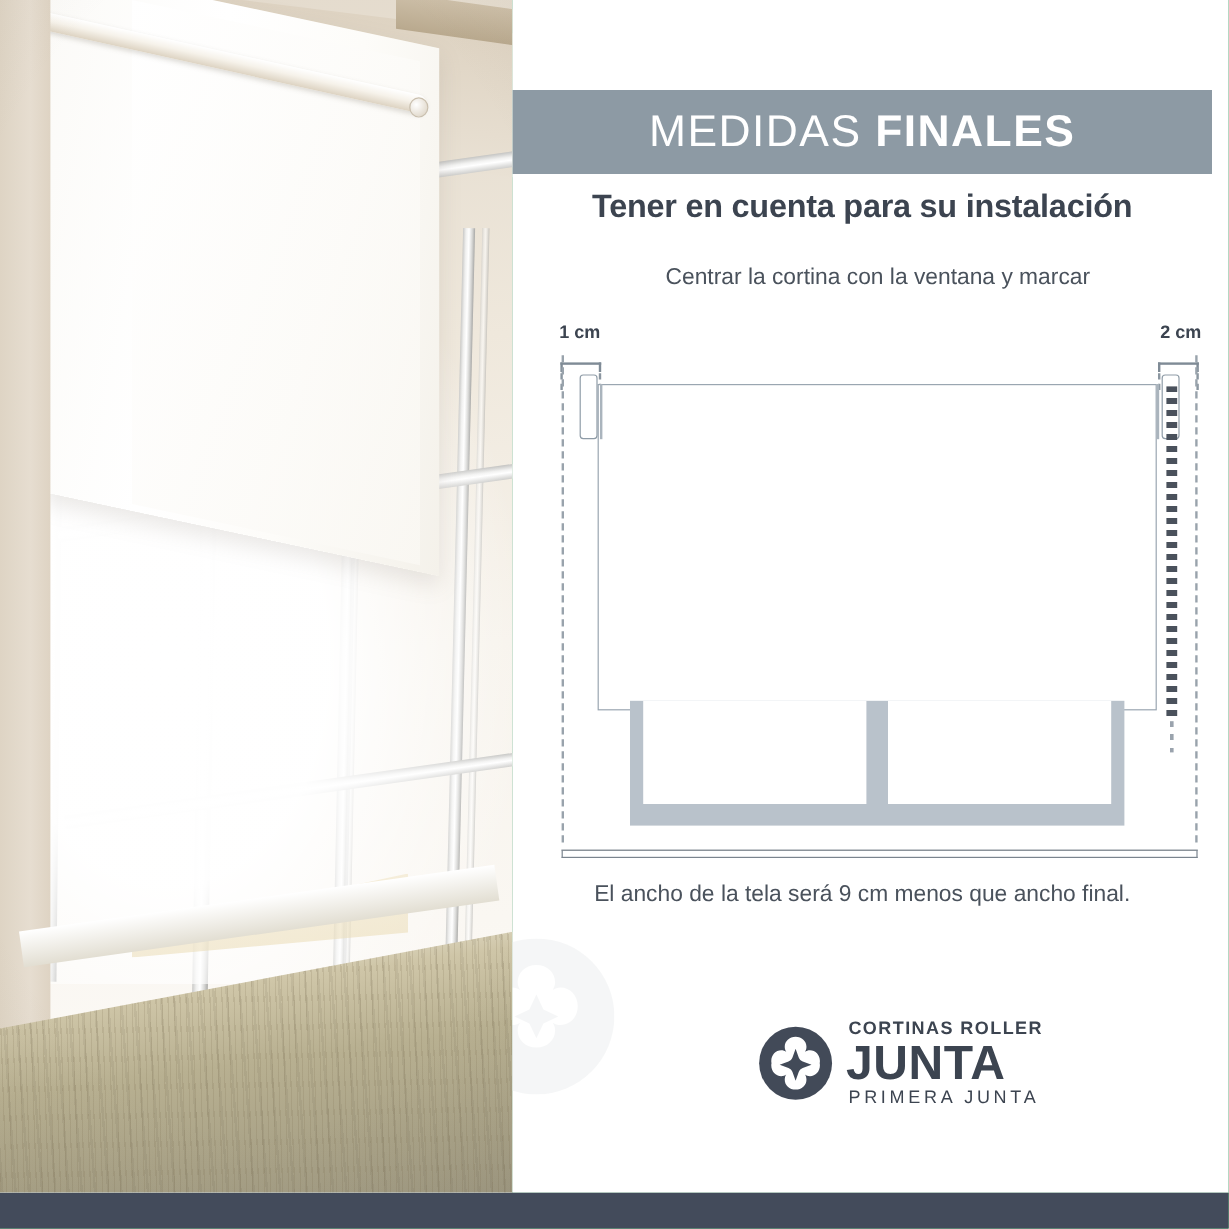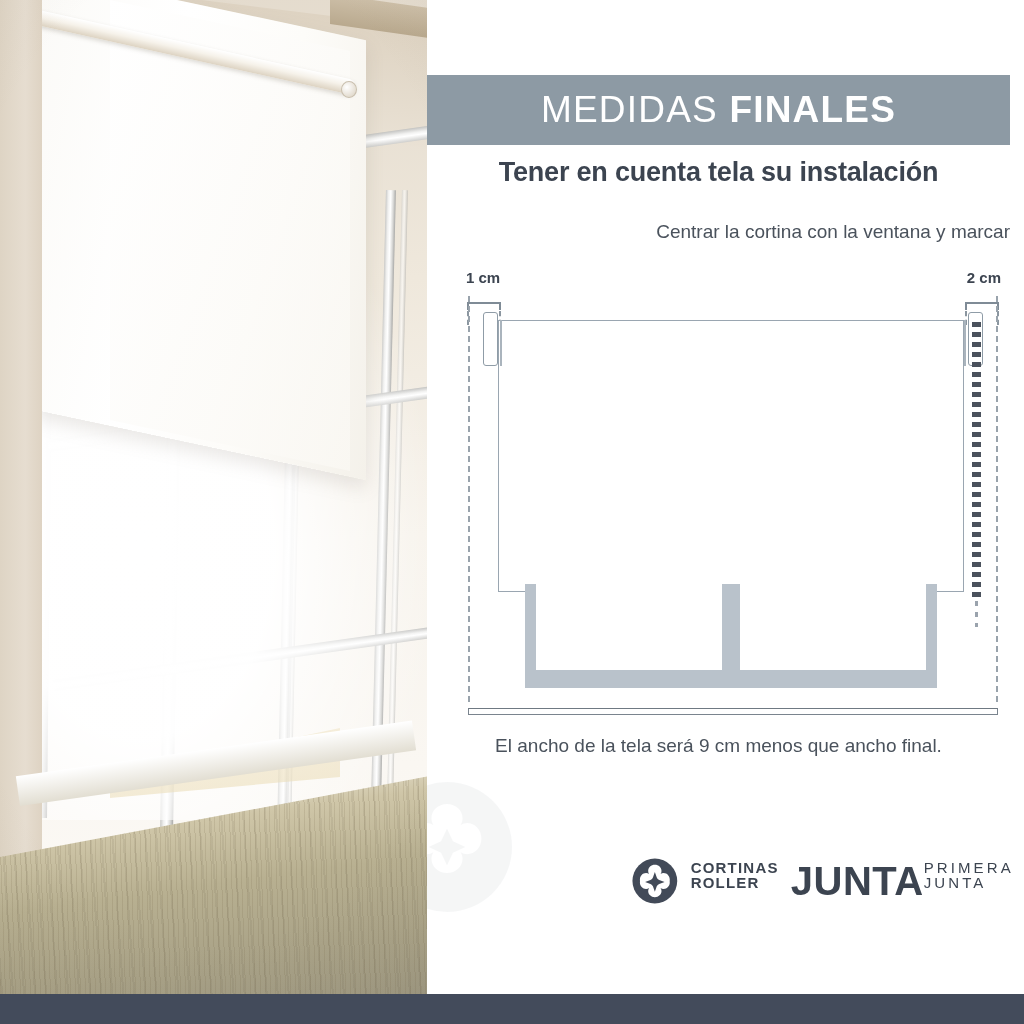--- a/index.html
+++ b/index.html
@@ -168,21 +168,21 @@
   .subtitle {
     position: absolute;
     left: 0; top: 157px; width: 583px;
     text-align: center;
     font-size: 27px; font-weight: 700; color: #3c4450;
     letter-spacing: -0.2px;
   }
   .instruction {
     position: absolute;
     left: 0; top: 219px; width: 583px;
-    text-align: right;
+    text-align: center;
     font-size: 19px; font-weight: 400; color: #4a525c;
     line-height: 1.38;
     padding-left: 26px;
   }
 
   
   .diagram {
     position: absolute;
     left: 26px; top: 262px;
     width: 560px; height: 480px;
@@ -303,21 +303,21 @@
     font-size: 19px; color: #4a525c;
   }
 
   
   .logo {
     position: absolute;
     left: 205px; top: 850px;
     display: flex; align-items: center; gap: 13px;
   }
   .logo-mark { width: 62px; height: 62px; display: block; }
-  .logo-text { display: flex; flex-direction: row; line-height: 1; }
+  .logo-text { display: flex; flex-direction: column; line-height: 1; }
   .logo-top {
     font-size: 15px; font-weight: 700; color: #3c4450;
     letter-spacing: 1.2px;
   }
   .logo-mid {
     font-size: 40px; font-weight: 700; color: #3c4450;
     letter-spacing: 0.5px; margin: 1px 0 1px -2px;
   }
   .logo-bot {
     font-size: 15px; font-weight: 400; color: #3c4450;
@@ -378,21 +378,21 @@
       <path fill="#eceeef" d="M50 36l4.5 9.5L64 50l-9.5 4.5L50 64l-4.5-9.5L36 50l9.5-4.5z"></path>
     </svg>
 
     <div class="header-band">
       <div class="header-title">
         <span class="light">MEDIDAS</span>
         <span class="bold">FINALES</span>
       </div>
     </div>
 
-    <div class="subtitle">Tener en cuenta tela su instalación</div>
+    <div class="subtitle">Tener en cuenta para su instalación</div>
 
     <div class="instruction">
       <div>Centrar la cortina con la ventana y marcar</div>
     </div>
 
     <div class="diagram">
 
       <div class="dim-label dim-left">1 cm</div>
       <div class="dim-label dim-right">2 cm</div>
 

